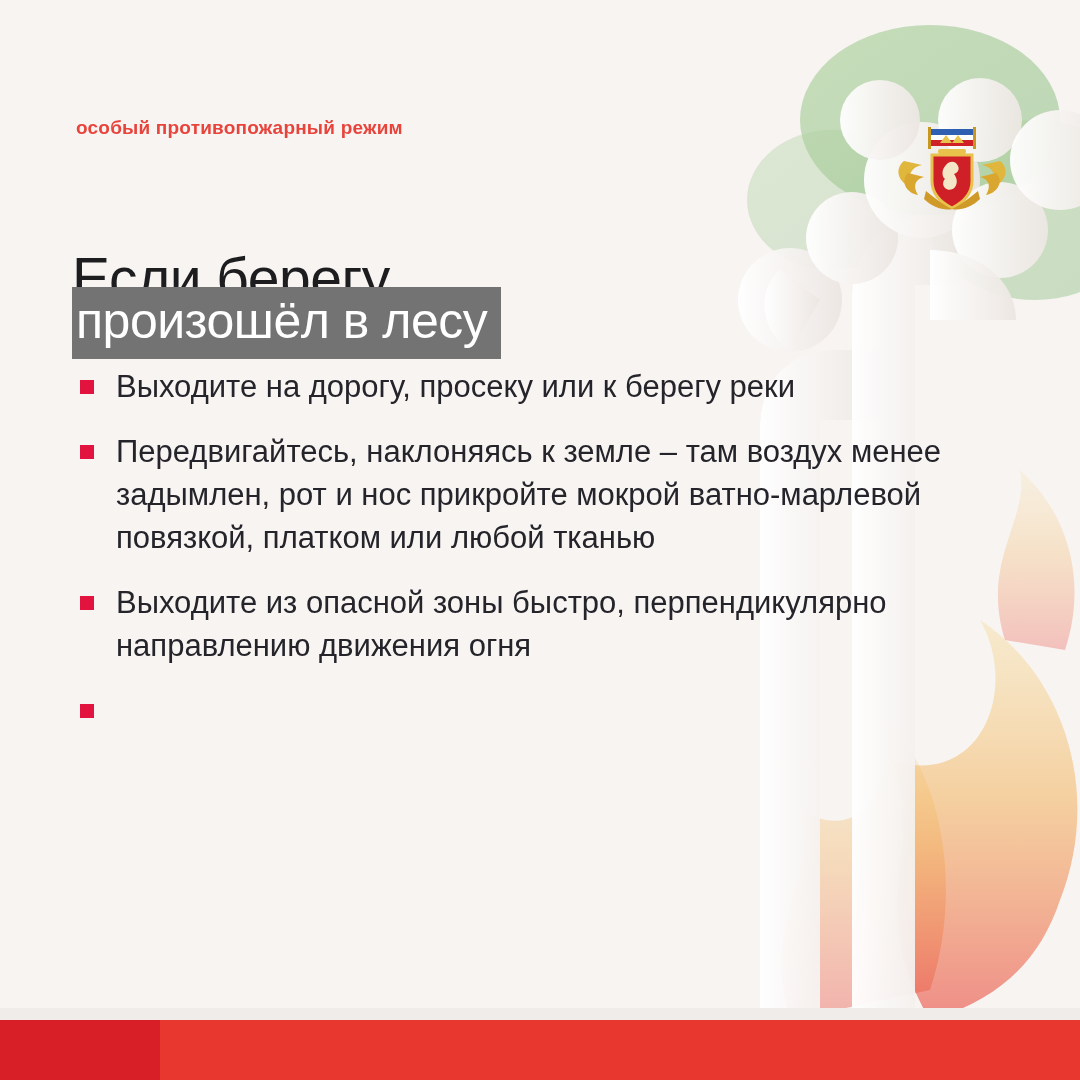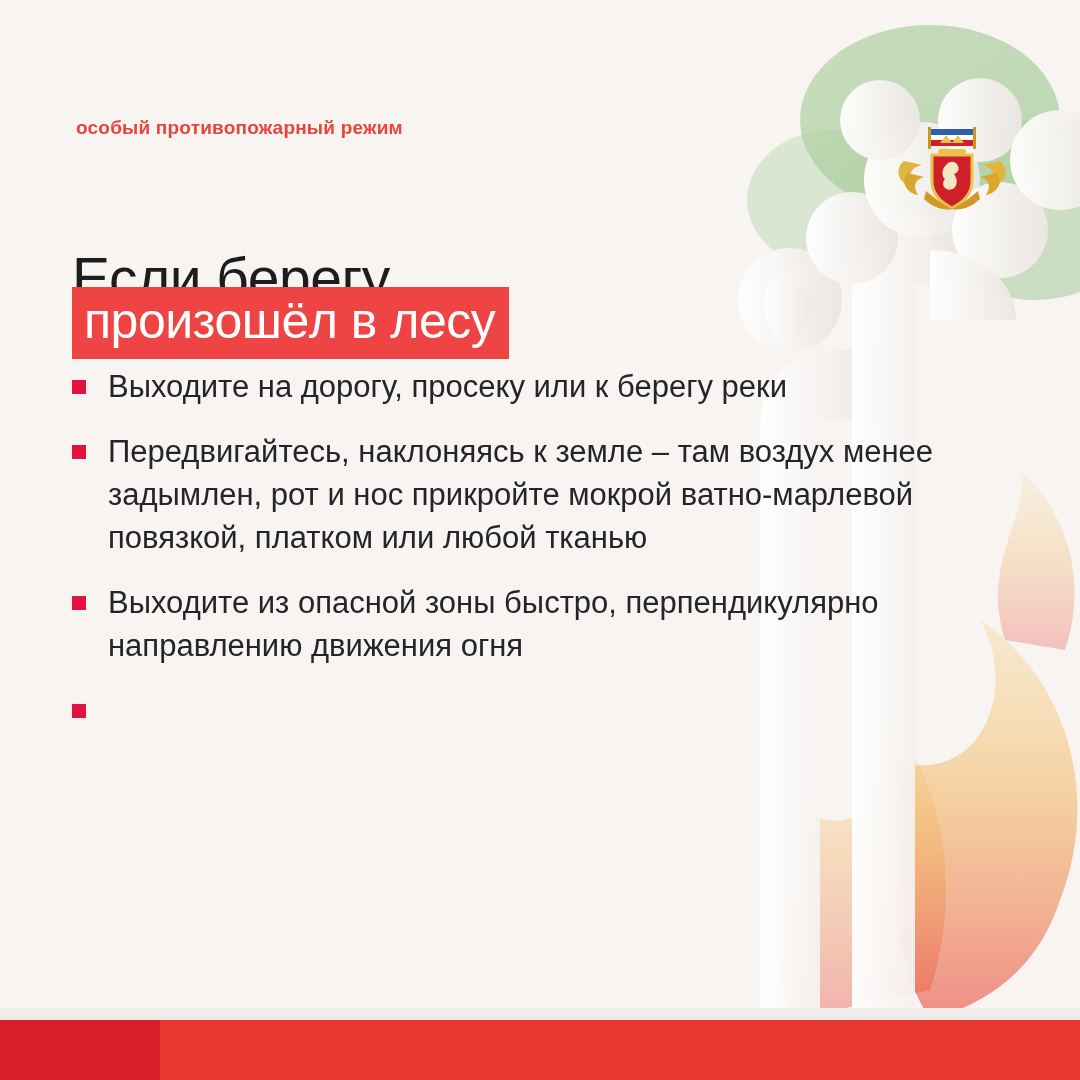--- a/index.html
+++ b/index.html
@@ -90,32 +90,32 @@
     font-weight: normal;
     letter-spacing: -0.5px;
   }
   .title-2-wrap {
     position: absolute;
     left: 72px;
     top: 240px;
   }
   .title-2 {
     display: inline-block;
-    background: #ef4444;
+    background: #737373;
     color: #ffffff;
     font-size: 50px;
     line-height: 56px;
-    padding: 6px 14px 10px 12px;
+    padding: 6px 14px 10px 4px;
     letter-spacing: -0.5px;
     white-space: nowrap;
   }
 
   ul.tips {
     position: absolute;
-    left: 64px;
+    left: 72px;
     top: 318px;
     width: 940px;
     margin: 0;
     padding: 0;
     list-style: none;
   }
   ul.tips li {
     position: relative;
     padding-left: 44px;
     margin-bottom: 22px;

